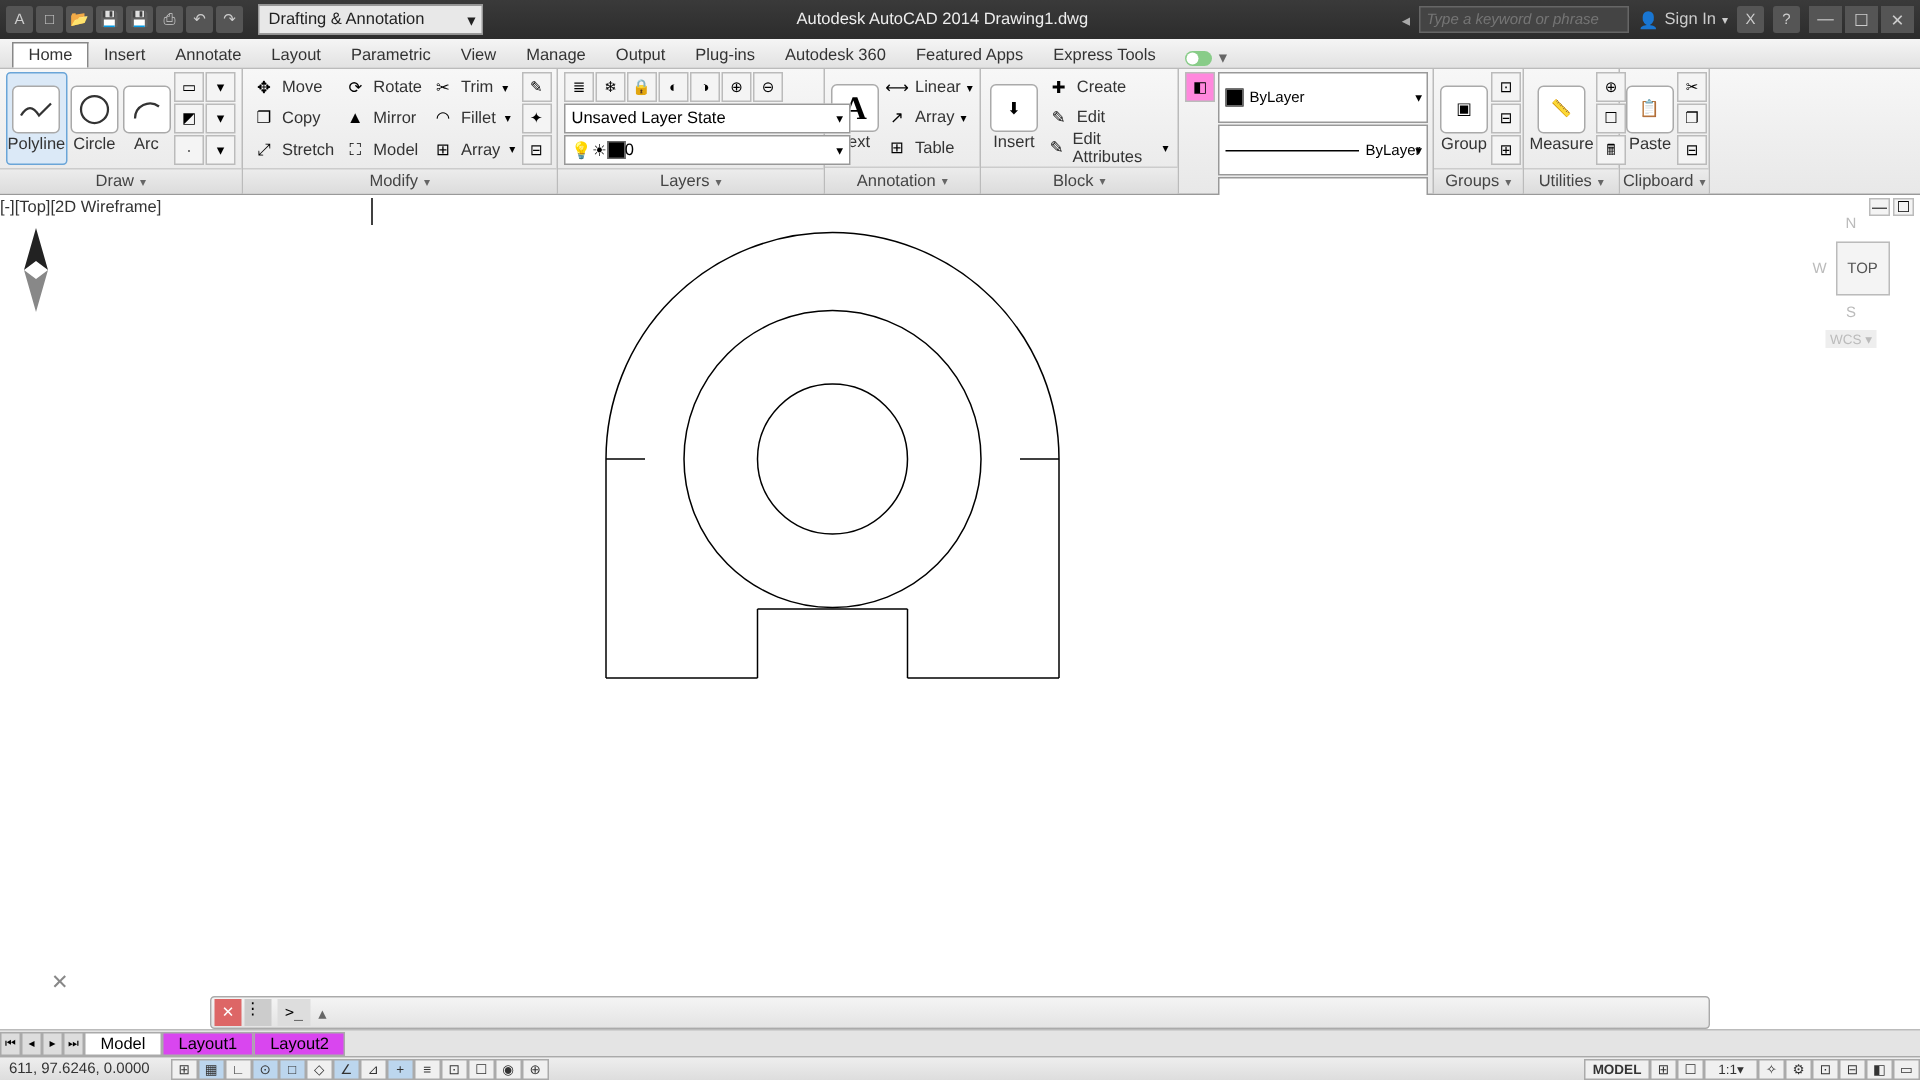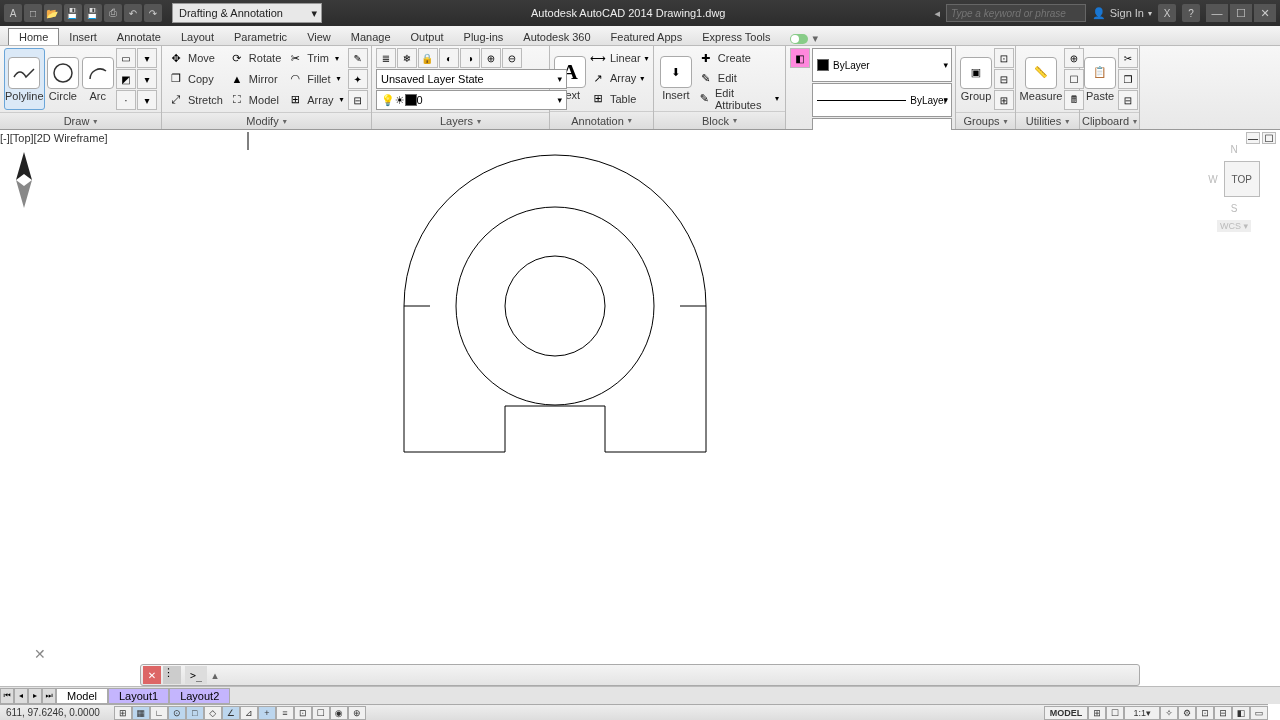--- a/index.html
+++ b/index.html
@@ -67,25 +67,25 @@
 .cmd-handle{ width:18px;height:18px; background:#ccc; margin-left:2px;}
 .cmd-prompt{ width:22px;height:18px; background:#ddd; margin-left:4px; display:flex;align-items:center;justify-content:center; font-family:monospace; font-size:10px;}
 .cmd-input{ flex:1; height:18px; border:none; background:transparent; padding:0 6px; font-style:italic; color:#888; font-family:monospace; font-size:11px; outline:none;}
 .cmd-dd{ width:16px; text-align:center; color:#666;}
 .float-x{ position:absolute; left:34px; bottom:58px; color:#888; font-size:14px;}
 
 
 .layouttabs { position:absolute; left:0; bottom:16px; height:18px; display:flex; align-items:center; background:#e4e4e4; width:100%; border-top:1px solid #bbb;}
 .lt-nav { display:flex; }
 .lt-nav div{ width:14px; height:16px; background:#ddd; border:1px solid #aaa; display:flex;align-items:center;justify-content:center; font-size:8px;}
-.lt-tab { padding:1px 10px; background:#c4b5fd; border:1px solid #aaa; font-size:11px; }
+.lt-tab { padding:1px 10px; background:#d946ef; border:1px solid #aaa; font-size:11px; }
 .lt-tab.active{ background:#fff; }
 
 
-.statusbar { position:absolute; left:0; bottom:0; right:12px; height:16px; background:linear-gradient(#eee,#ddd); border-top:1px solid #aaa; display:flex; align-items:center; font-size:10px; color:#333; }
+.statusbar { position:absolute; left:0; bottom:0; right:0; height:16px; background:linear-gradient(#eee,#ddd); border-top:1px solid #aaa; display:flex; align-items:center; font-size:10px; color:#333; }
 .coords { padding:0 6px; }
 .status-mid { display:flex; gap:0; margin-left:8px;}
 .sbtn { width:18px; height:14px; border:1px solid #aaa; background:#f0f0f0; display:flex;align-items:center;justify-content:center; font-size:9px;}
 .sbtn.on { background:#bcd6ee; }
 .status-right { margin-left:auto; display:flex; gap:0;}
 </style>
 </head>
 <body>
 
 <div class="titlebar">

